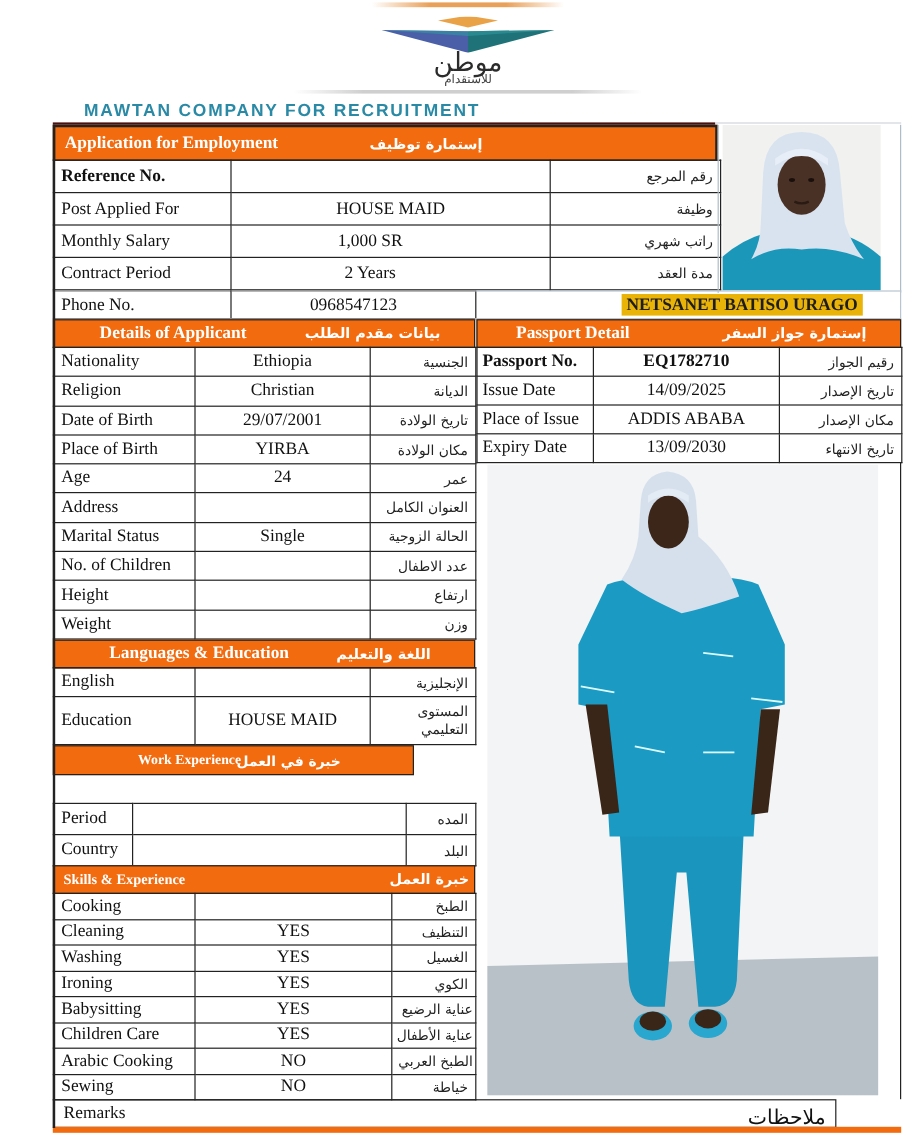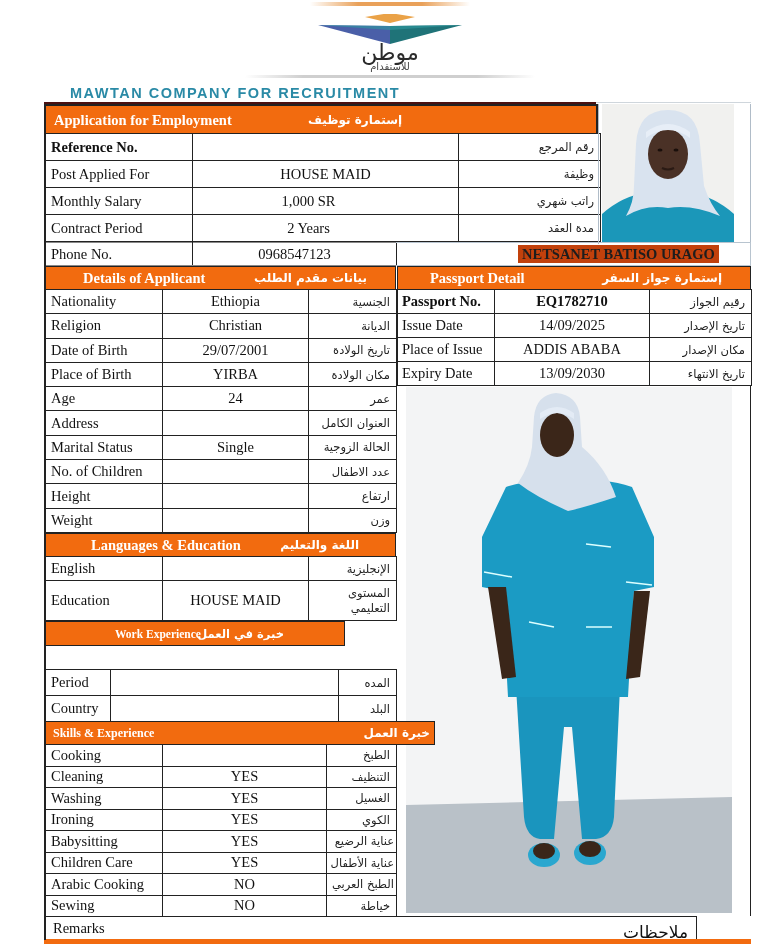--- a/index.html
+++ b/index.html
@@ -31,21 +31,21 @@
   .orange-bar .en { position: absolute; top: 50%; transform: translateY(-50%); }
   .orange-bar .arh { position: absolute; top: 50%; transform: translateY(-50%); direction: rtl; font-family: "DejaVu Sans", sans-serif; font-size: 12px; }
 
   
   .app-bar { left: 44px; top: 104px; width: 554px; height: 30px; border-width: 2px 2px 1px 2px; border-color:#222; }
   .main-table { left: 44px; top: 133px; width: 556px; }
   .main-table td { height: 27px; }
 
   .phone-table { left: 44px; top: 242px; width: 352px; }
   .phone-table td { height: 23px; border-color: #888 #222 #888 #222;}
-  .name-box { left: 518px; top: 245px; height: 18px; padding: 0 4px; background: #c2410c; font-weight: bold; font-size: 14.5px; color: #1d1d1d; line-height: 18px; }
+  .name-box { left: 518px; top: 245px; height: 18px; padding: 0 4px; background: #eab308; font-weight: bold; font-size: 14.5px; color: #1d1d1d; line-height: 18px; }
   .name-area-border { left: 396px; top: 242px; width: 355px; height: 24px; border: 1px solid #b8c4cf; border-left: none; }
 
   
   .pp-photo { left: 602px; top: 104px; width: 132px; height: 138px; }
   .pp-photo-border { left: 598px; top: 104px; width: 153px; height: 140px; border-left: 1px solid #b0bcc8; border-right: 1px solid #b0bcc8; }
 
   
   .details-bar { left: 44px; top: 266px; width: 352px; height: 24px; }
   .details-table { left: 44px; top: 289px; width: 352px; }
   .details-table td { height: 24.3px; }
@@ -63,21 +63,21 @@
   .lang-bar { left: 44px; top: 533px; width: 352px; height: 24px; }
   .lang-table { left: 44px; top: 556px; width: 352px; }
   .lang-table td { height: 24px; }
   .lang-table tr.tall td { height: 40px; }
 
   .work-bar { left: 44px; top: 621px; width: 301px; height: 25px; text-decoration: underline; }
   .work-bar .en, .work-bar .arh { font-size: 11.5px; }
   .work-table { left: 44px; top: 669px; width: 352px; }
   .work-table td { height: 26px; }
 
-  .skills-bar { left: 44px; top: 721px; width: 391px; height: 24px; }
+  .skills-bar { left: 44px; top: 721px; width: 352px; height: 24px; }
   .skills-bar .en, .skills-bar .arh { font-size: 12px; }
   .skills-table { left: 44px; top: 744px; width: 352px; }
   .skills-table td { height: 21.5px; }
 
   .remarks-row { left: 44px; top: 916px; width: 653px; height: 24px; border: 1px solid #222; border-top: 1px solid #222; }
   .remarks-row .en { position: absolute; left: 8px; top: 3px; font-size: 14.5px; }
   .remarks-row .arh { position: absolute; right: 8px; top: 5px; font-family: "DejaVu Sans", sans-serif; font-size: 17px; direction: rtl; }
   .bottom-orange { left: 44px; top: 939px; width: 707px; height: 5px; background: #f26b0f; }
   .left-rule { left: 44px; top: 104px; width: 2px; height: 836px; background: #222; }
 </style>

